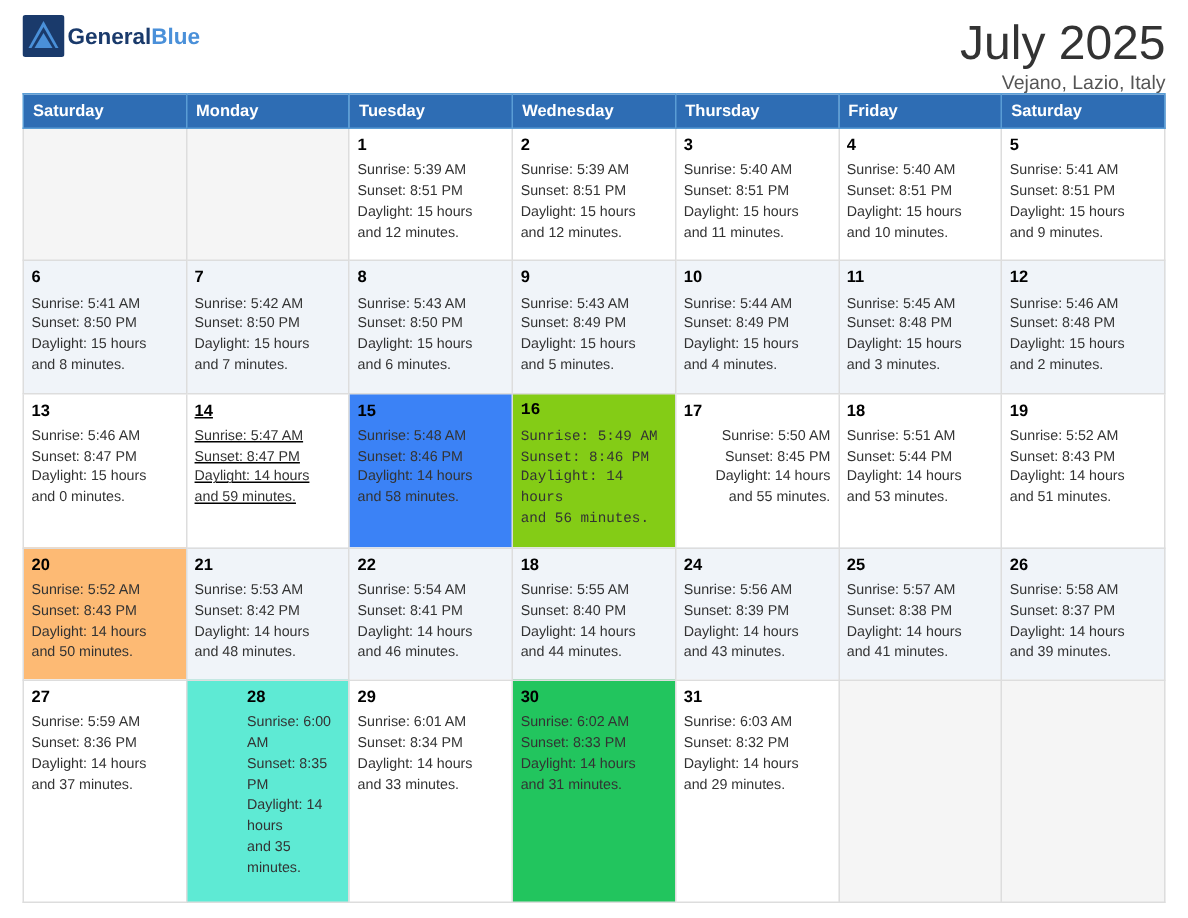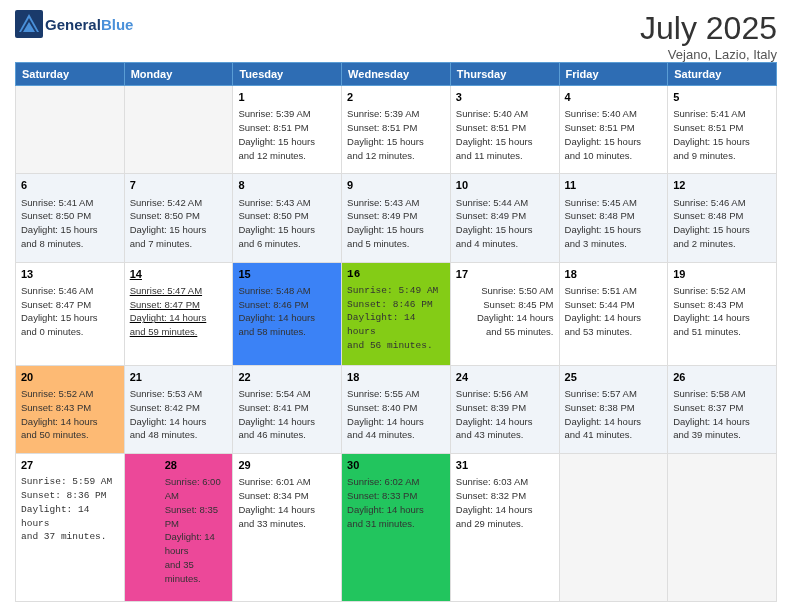--- a/index.html
+++ b/index.html
@@ -308,26 +308,26 @@
             <span class="cell-date">26</span>
             <div class="cell-content" style="white-space: pre-line;">Sunrise: 5:58 AM
 Sunset: 8:37 PM
 Daylight: 14 hours
 and 39 minutes.</div>
           </td>
         </tr>
         <tr style="background: rgb(255, 255, 255);">
           <td style="background: rgb(255, 255, 255);">
             <span class="cell-date">27</span>
-            <div class="cell-content" style="white-space: pre-line; font-family: Liberation Mono, monospace;">Sunrise: 5:59 AM
+            <div class="cell-content" style="white-space: pre-line;">Sunrise: 5:59 AM
 Sunset: 8:36 PM
 Daylight: 14 hours
 and 37 minutes.</div>
           </td>
-          <td style="background: #ec4899; padding-left: 40px;">
+          <td style="background: #5eead4; padding-left: 40px;">
             <span class="cell-date">28</span>
             <div class="cell-content" style="white-space: pre-line;">Sunrise: 6:00 AM
 Sunset: 8:35 PM
 Daylight: 14 hours
 and 35 minutes.</div>
           </td>
           <td style="background: rgb(255, 255, 255);">
             <span class="cell-date">29</span>
             <div class="cell-content" style="white-space: pre-line;">Sunrise: 6:01 AM
 Sunset: 8:34 PM

